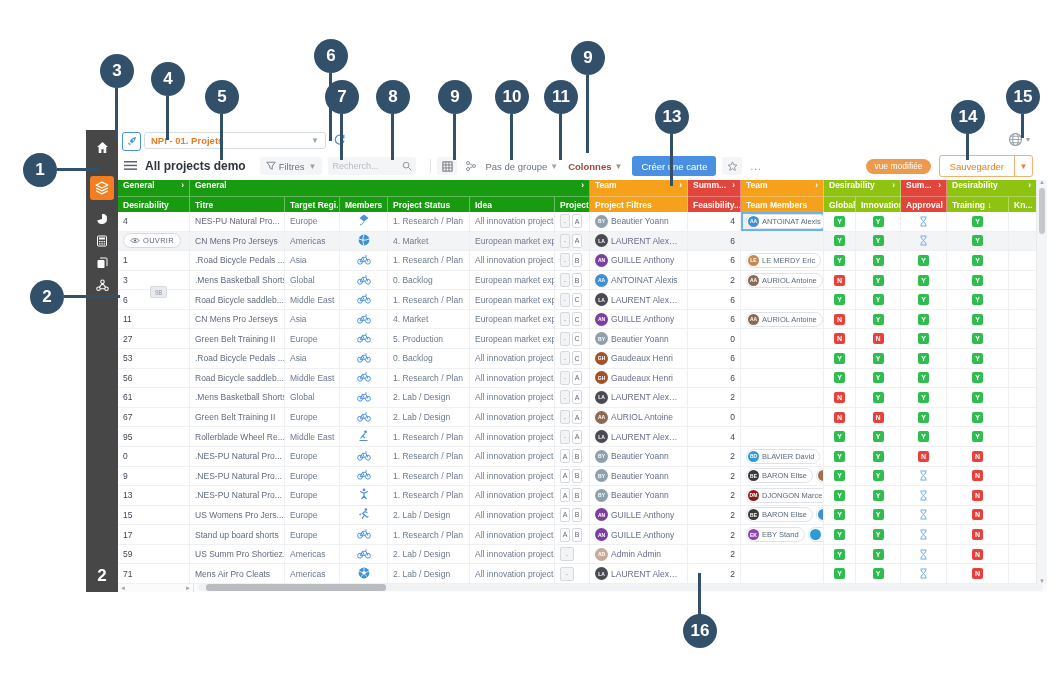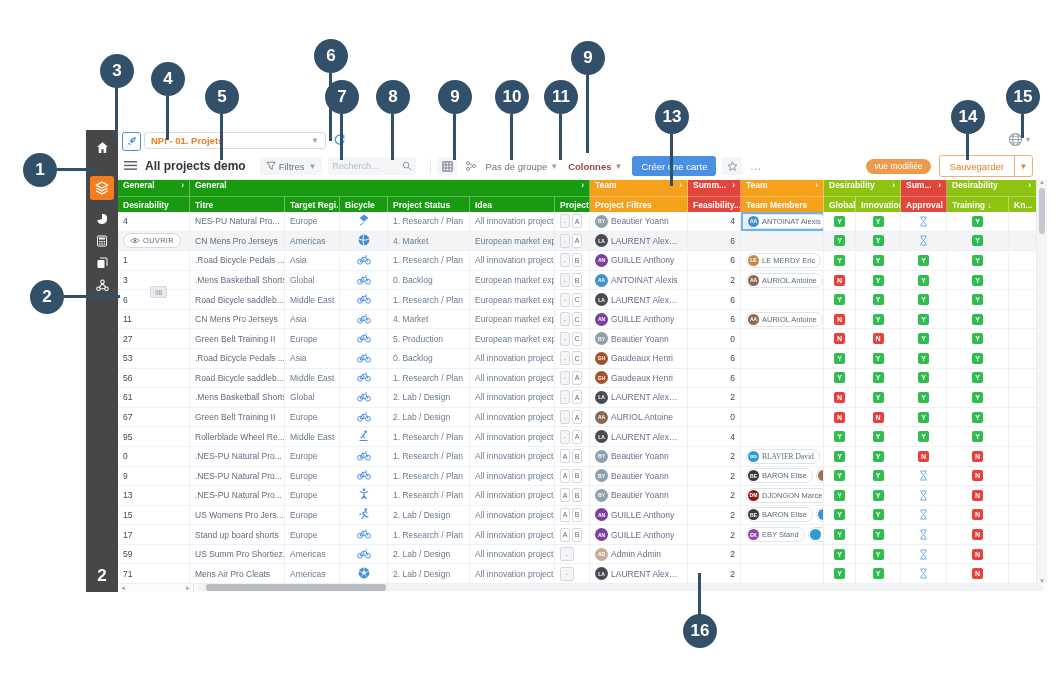--- a/index.html
+++ b/index.html
@@ -269,21 +269,21 @@
         </div>
         <div class="grp-cell" style="width: 90px; background: rgb(143, 195, 18);">
           <span>Desirability</span>
           <span>›</span>
         </div>
       </div>
     <div class="hdr-row" id="hdr-row">
         <div class="hdr-cell" style="width: 72px; background: rgb(24, 155, 16);">Desirability</div>
         <div class="hdr-cell" style="width: 95px; background: rgb(24, 155, 16);">Titre</div>
         <div class="hdr-cell" style="width: 55px; background: rgb(24, 155, 16);">Target Regi...</div>
-        <div class="hdr-cell" style="width: 48px; background: rgb(24, 155, 16);">Bicycle</div>
+        <div class="hdr-cell" style="width: 48px; background: rgb(24, 155, 16);">Members</div>
         <div class="hdr-cell" style="width: 82px; background: rgb(24, 155, 16);">Project Status</div>
         <div class="hdr-cell" style="width: 85px; background: rgb(24, 155, 16);">Idea</div>
         <div class="hdr-cell" style="width: 35px; background: rgb(24, 155, 16);">Project types</div>
         <div class="hdr-cell" style="width: 98px; background: rgb(245, 161, 28);">Project Filtres</div>
         <div class="hdr-cell" style="width: 53px; background: rgb(226, 69, 59);">Feasibility...</div>
         <div class="hdr-cell" style="width: 83px; background: rgb(245, 161, 28);">Team Members</div>
         <div class="hdr-cell" style="width: 32px; background: rgb(143, 195, 18);">Global</div>
         <div class="hdr-cell" style="width: 45px; background: rgb(143, 195, 18);">Innovation</div>
         <div class="hdr-cell" style="width: 46px; background: rgb(226, 69, 59);">Approval</div>
         <div class="hdr-cell" style="width: 62px; background: rgb(143, 195, 18);">Training ↓</div>
@@ -802,21 +802,21 @@
           <div class="cell" style="width: 85px;">All innovation projects</div>
           <div class="cell" style="width: 35px;">
             <span class="type-chip">A</span>
             <span class="type-chip">B</span>
           </div>
           <div class="cell" style="width: 98px;">
             <span class="avatar" style="width:13px;height:13px;background:#8FA0AC">BY</span>
             <span class="mgr-name">Beautier Yoann</span>
           </div>
           <div class="cell num" style="width: 53px;">2</div>
-          <div class="cell" style="width: 83px; font-family: Liberation Serif, serif;">
+          <div class="cell" style="width: 83px;">
             <span class="chip">
               <span class="avatar" style="background:#2E9BD6">BD</span>
               <span>BLAVIER David</span>
             </span>
             <span class="chip"></span>
           </div>
           <div class="cell center" style="width: 32px;">
             <span class="badge" style="background:#2EBD4E">Y</span>
           </div>
           <div class="cell center" style="width: 45px;">

